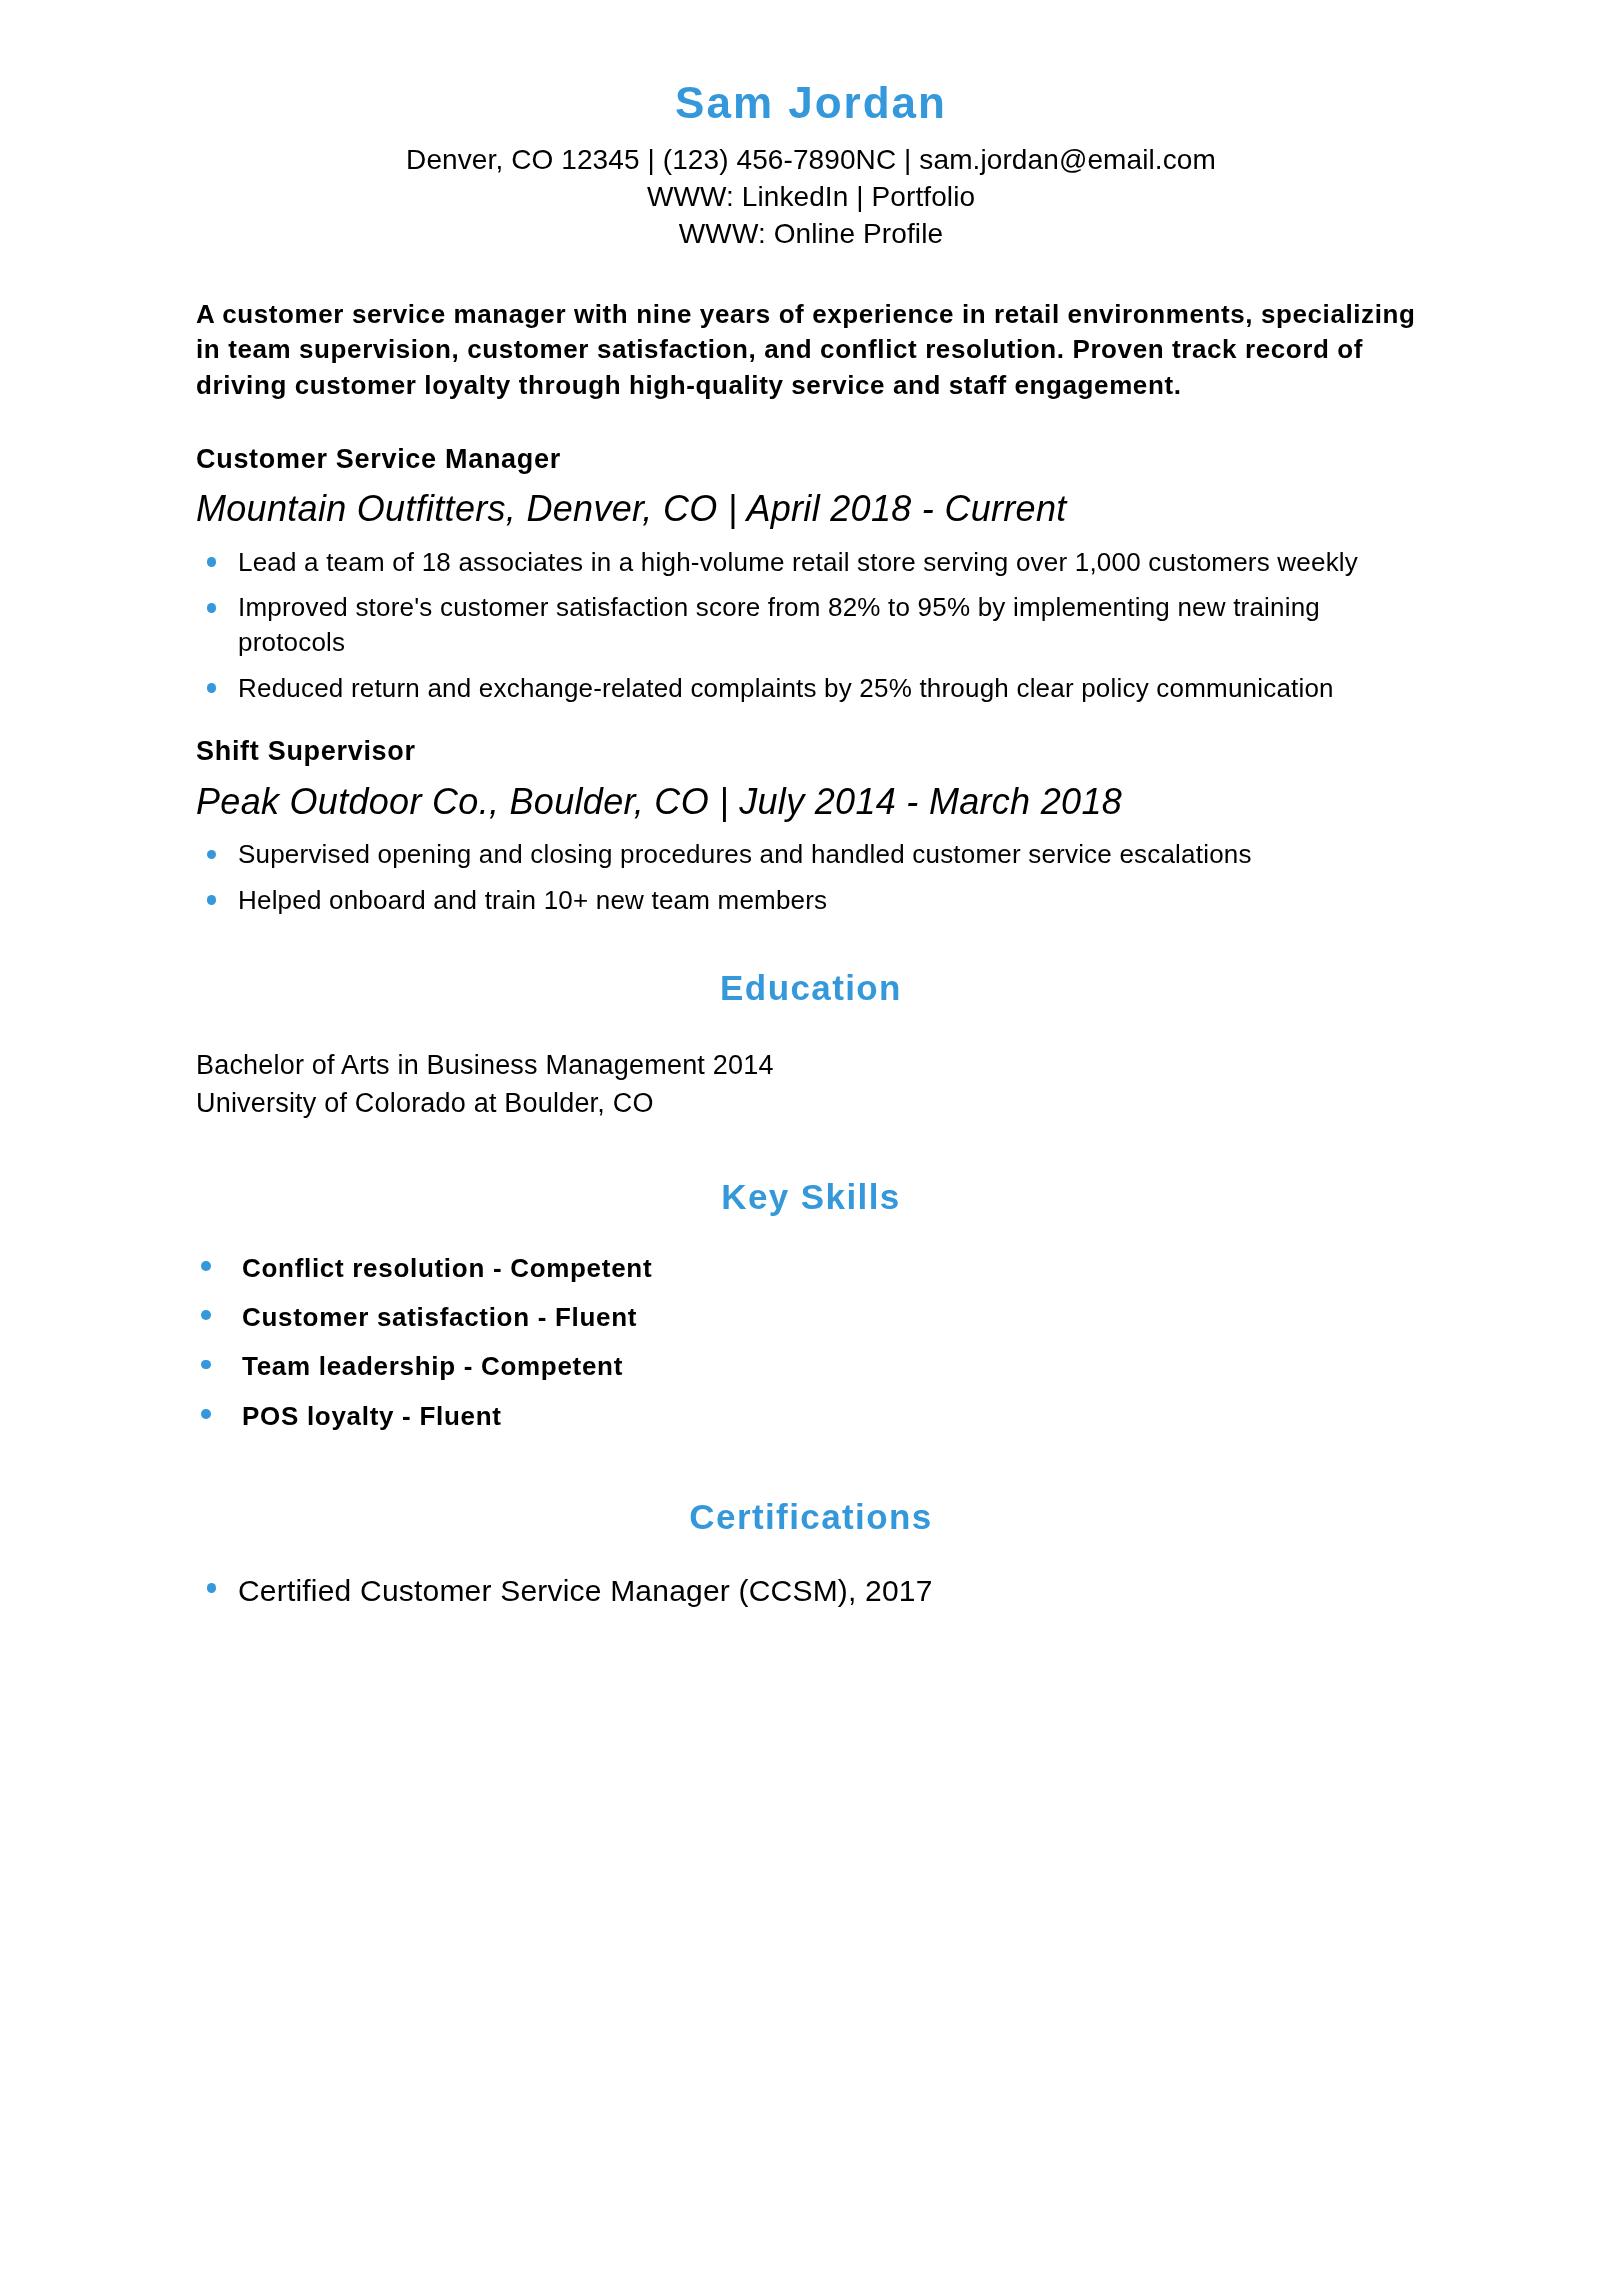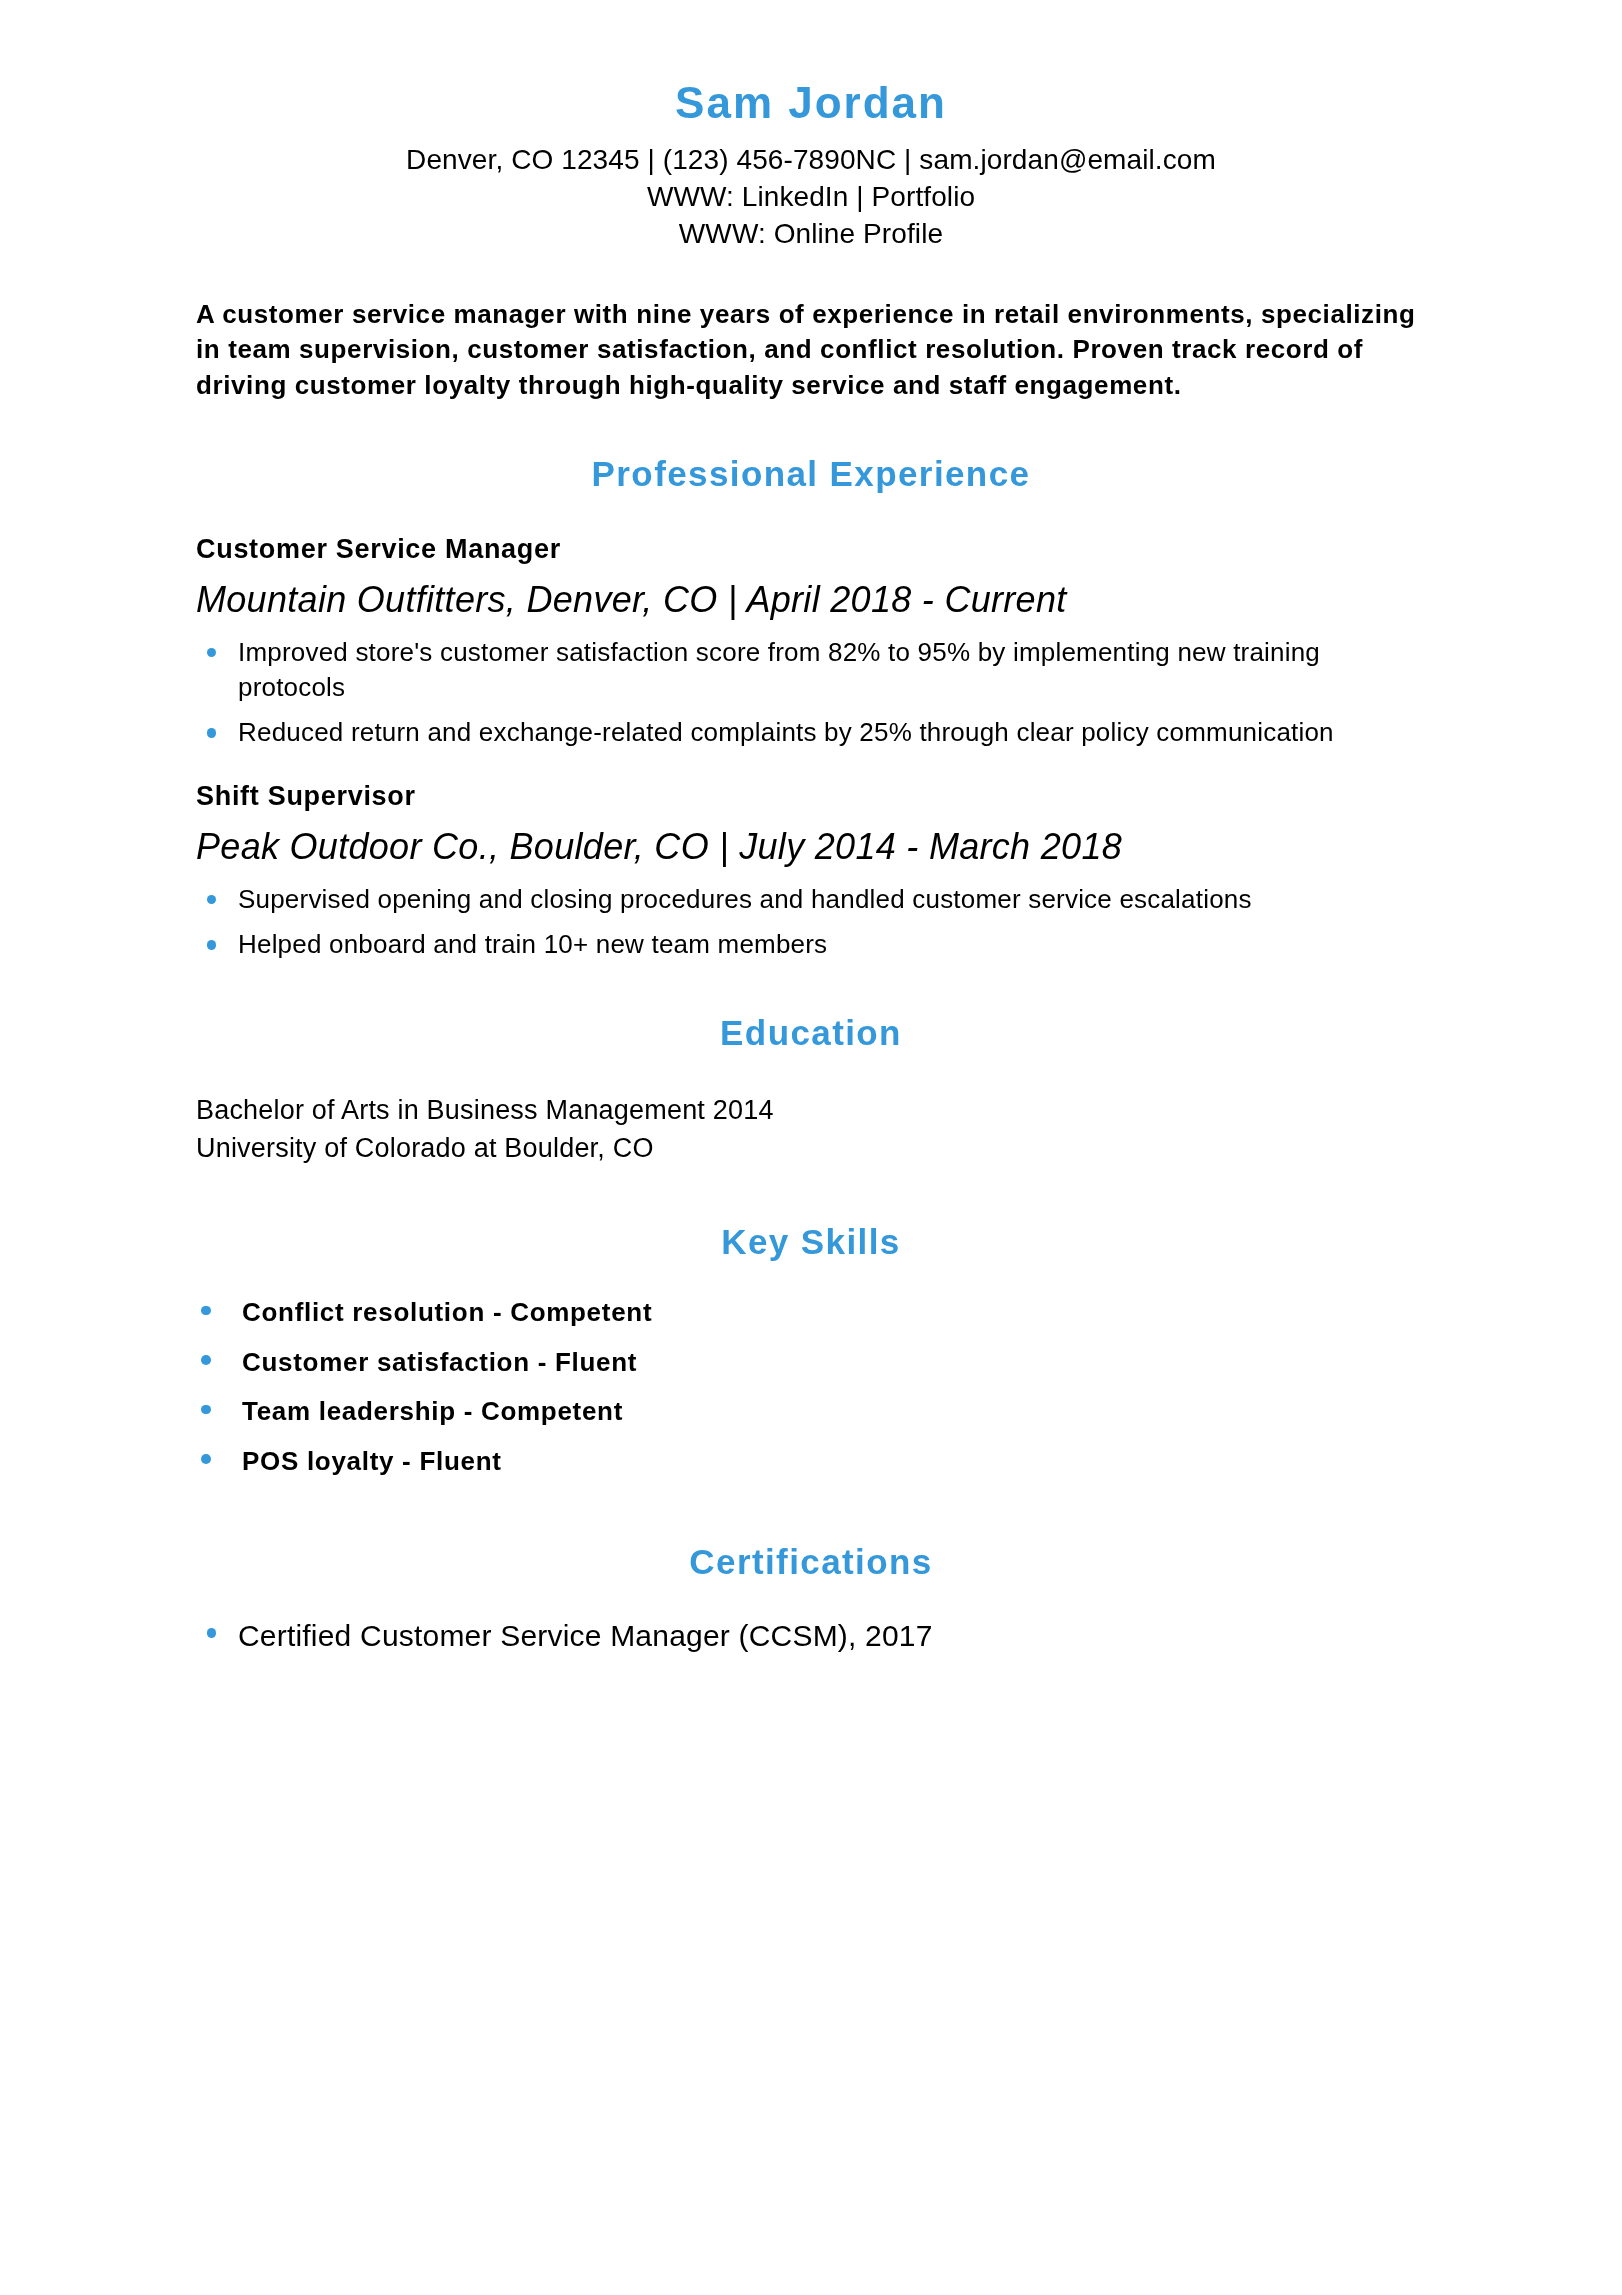--- a/index.html
+++ b/index.html
@@ -193,26 +193,26 @@
     <h1 class="name">Sam Jordan</h1>
 
     <div class="contact-block">
       <div class="contact-line">Denver, CO 12345 | (123) 456-7890NC | sam.jordan@email.com</div>
       <div class="contact-line">WWW: LinkedIn | Portfolio</div>
       <div class="contact-line">WWW: Online Profile</div>
     </div>
 
     <p class="summary">A customer service manager with nine years of experience in retail environments, specializing in team supervision, customer satisfaction, and conflict resolution. Proven track record of driving customer loyalty through high-quality service and staff engagement.</p>
 
-    <h2 class="section-heading sh-experience">Professional Experience</h2>
 
     <div class="job job-first">
       <div class="job-title">Customer Service Manager</div>
       <div class="job-meta">Mountain Outfitters, Denver, CO | April 2018 - Current</div>
       <ul class="bullets">
+        <li><span class="dot"></span><span>Lead a team of 18 associates in a high-volume retail store serving over 1,000 customers weekly</span></li>
         <li><span class="dot"></span><span>Improved store's customer satisfaction score from 82% to 95% by implementing new training protocols</span></li>
         <li><span class="dot"></span><span>Reduced return and exchange-related complaints by 25% through clear policy communication</span></li>
       </ul>
     </div>
 
     <div class="job job-next">
       <div class="job-title">Shift Supervisor</div>
       <div class="job-meta">Peak Outdoor Co., Boulder, CO | July 2014 - March 2018</div>
       <ul class="bullets">
         <li><span class="dot"></span><span>Supervised opening and closing procedures and handled customer service escalations</span></li>

